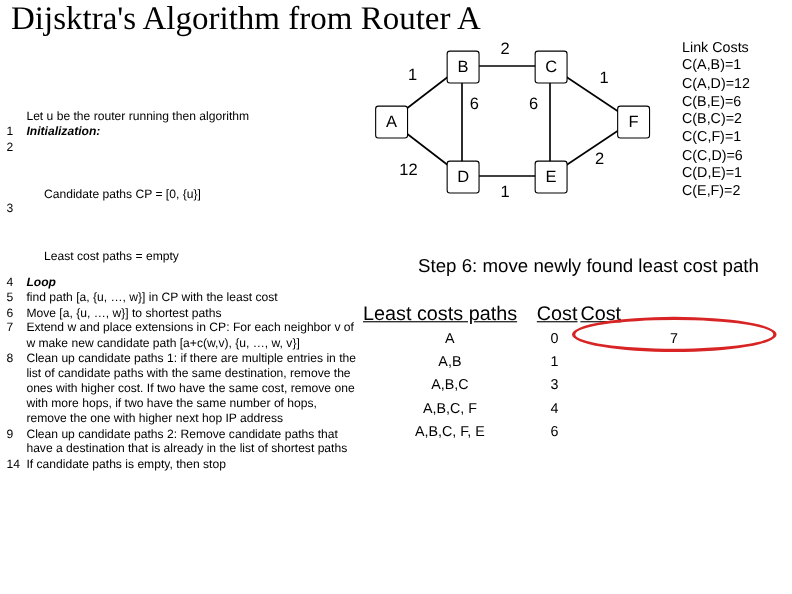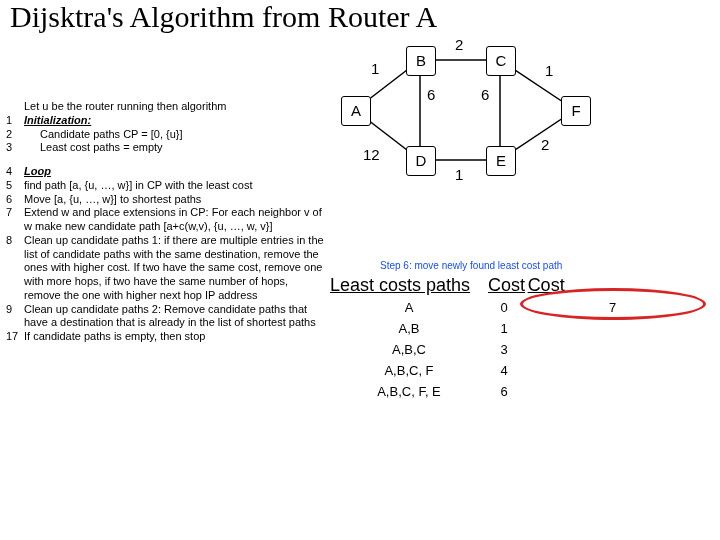--- a/index.html
+++ b/index.html
@@ -35,22 +35,22 @@
   .algo-row {
     display: flex;
   }
   .algo-num {
     width: 18px;
     flex: none;
   }
   .algo-text {
     flex: 1;
   }
-  .algo-text.indent1 { padding-left: 16px; }
-  .algo-text.bolditalic { font-weight: bold; font-style: italic; text-decoration: underline; }
+  .algo-text.indent1 { padding-left: 16px; margin-top: 43px; }
+  .algo-text.bolditalic { font-weight: bold; font-style: italic; }
   .algo-gap { height: 10px; }
   
   .graph {
     position: absolute;
     left: 335px;
     top: 40px;
     width: 260px;
     height: 160px;
   }
   .node {
@@ -79,23 +79,23 @@
     position: absolute;
     left: 620px;
     top: 35px;
     font-size: 13px;
     line-height: 1.25;
   }
   
   .stepcap {
     position: absolute;
     left: 380px;
-    top: 260px;
-    font-size: 10px;
-    color: #1d4ed8;
+    top: 232px;
+    font-size: 17px;
+    color: #000000;
   }
   
   .tables {
     position: absolute;
     left: 330px;
     top: 275px;
     width: 380px;
     font-size: 13px;
   }
   .tbl {
@@ -169,21 +169,21 @@
       </div>
   <div class="algo-row">
         <span class="algo-num">8</span>
         <span class="algo-text">Clean up candidate paths 1: if there are multiple entries in the list of candidate paths with the same destination, remove the ones with higher cost. If two have the same cost, remove one with more hops, if two have the same number of hops, remove the one with higher next hop IP address</span>
       </div>
   <div class="algo-row">
         <span class="algo-num">9</span>
         <span class="algo-text">Clean up candidate paths 2: Remove candidate paths that have a destination that is already in the list of shortest paths</span>
       </div>
   <div class="algo-row">
-        <span class="algo-num">17</span>
+        <span class="algo-num">14</span>
         <span class="algo-text">If candidate paths is empty, then stop</span>
       </div>
 </div>
 
 <div class="graph">
   <svg class="edges" width="260" height="170">
 
     <line x1="20" y1="70" x2="85" y2="20" stroke="#000" stroke-width="1.5"></line>
     <line x1="85" y1="20" x2="165" y2="20" stroke="#000" stroke-width="1.5"></line>
     <line x1="165" y1="20" x2="240" y2="70" stroke="#000" stroke-width="1.5"></line>
@@ -203,20 +203,31 @@
   <span class="edge-label" style="left:36px; top:20px;">1</span>
   <span class="edge-label" style="left:120px;top:-4px;">2</span>
   <span class="edge-label" style="left:210px;top:22px;">1</span>
   <span class="edge-label" style="left:92px; top:46px;">6</span>
   <span class="edge-label" style="left:146px;top:46px;">6</span>
   <span class="edge-label" style="left:28px; top:106px;">12</span>
   <span class="edge-label" style="left:120px;top:126px;">1</span>
   <span class="edge-label" style="left:206px;top:96px;">2</span>
 </div>
 
+<div class="linkcosts">
+  <div>Link Costs</div>
+  <div>C(A,B)=1</div>
+  <div>C(A,D)=12</div>
+  <div>C(B,E)=6</div>
+  <div>C(B,C)=2</div>
+  <div>C(C,F)=1</div>
+  <div>C(C,D)=6</div>
+  <div>C(D,E)=1</div>
+  <div>C(E,F)=2</div>
+</div>
 
 <div class="stepcap">Step 6: move newly found least cost path</div>
 
 <div class="tables">
   <div class="tbl left">
     <div class="tbl-head">
       <span>Least costs paths</span>
       <span>Cost</span>
     </div>
     <div class="tbl-row">

